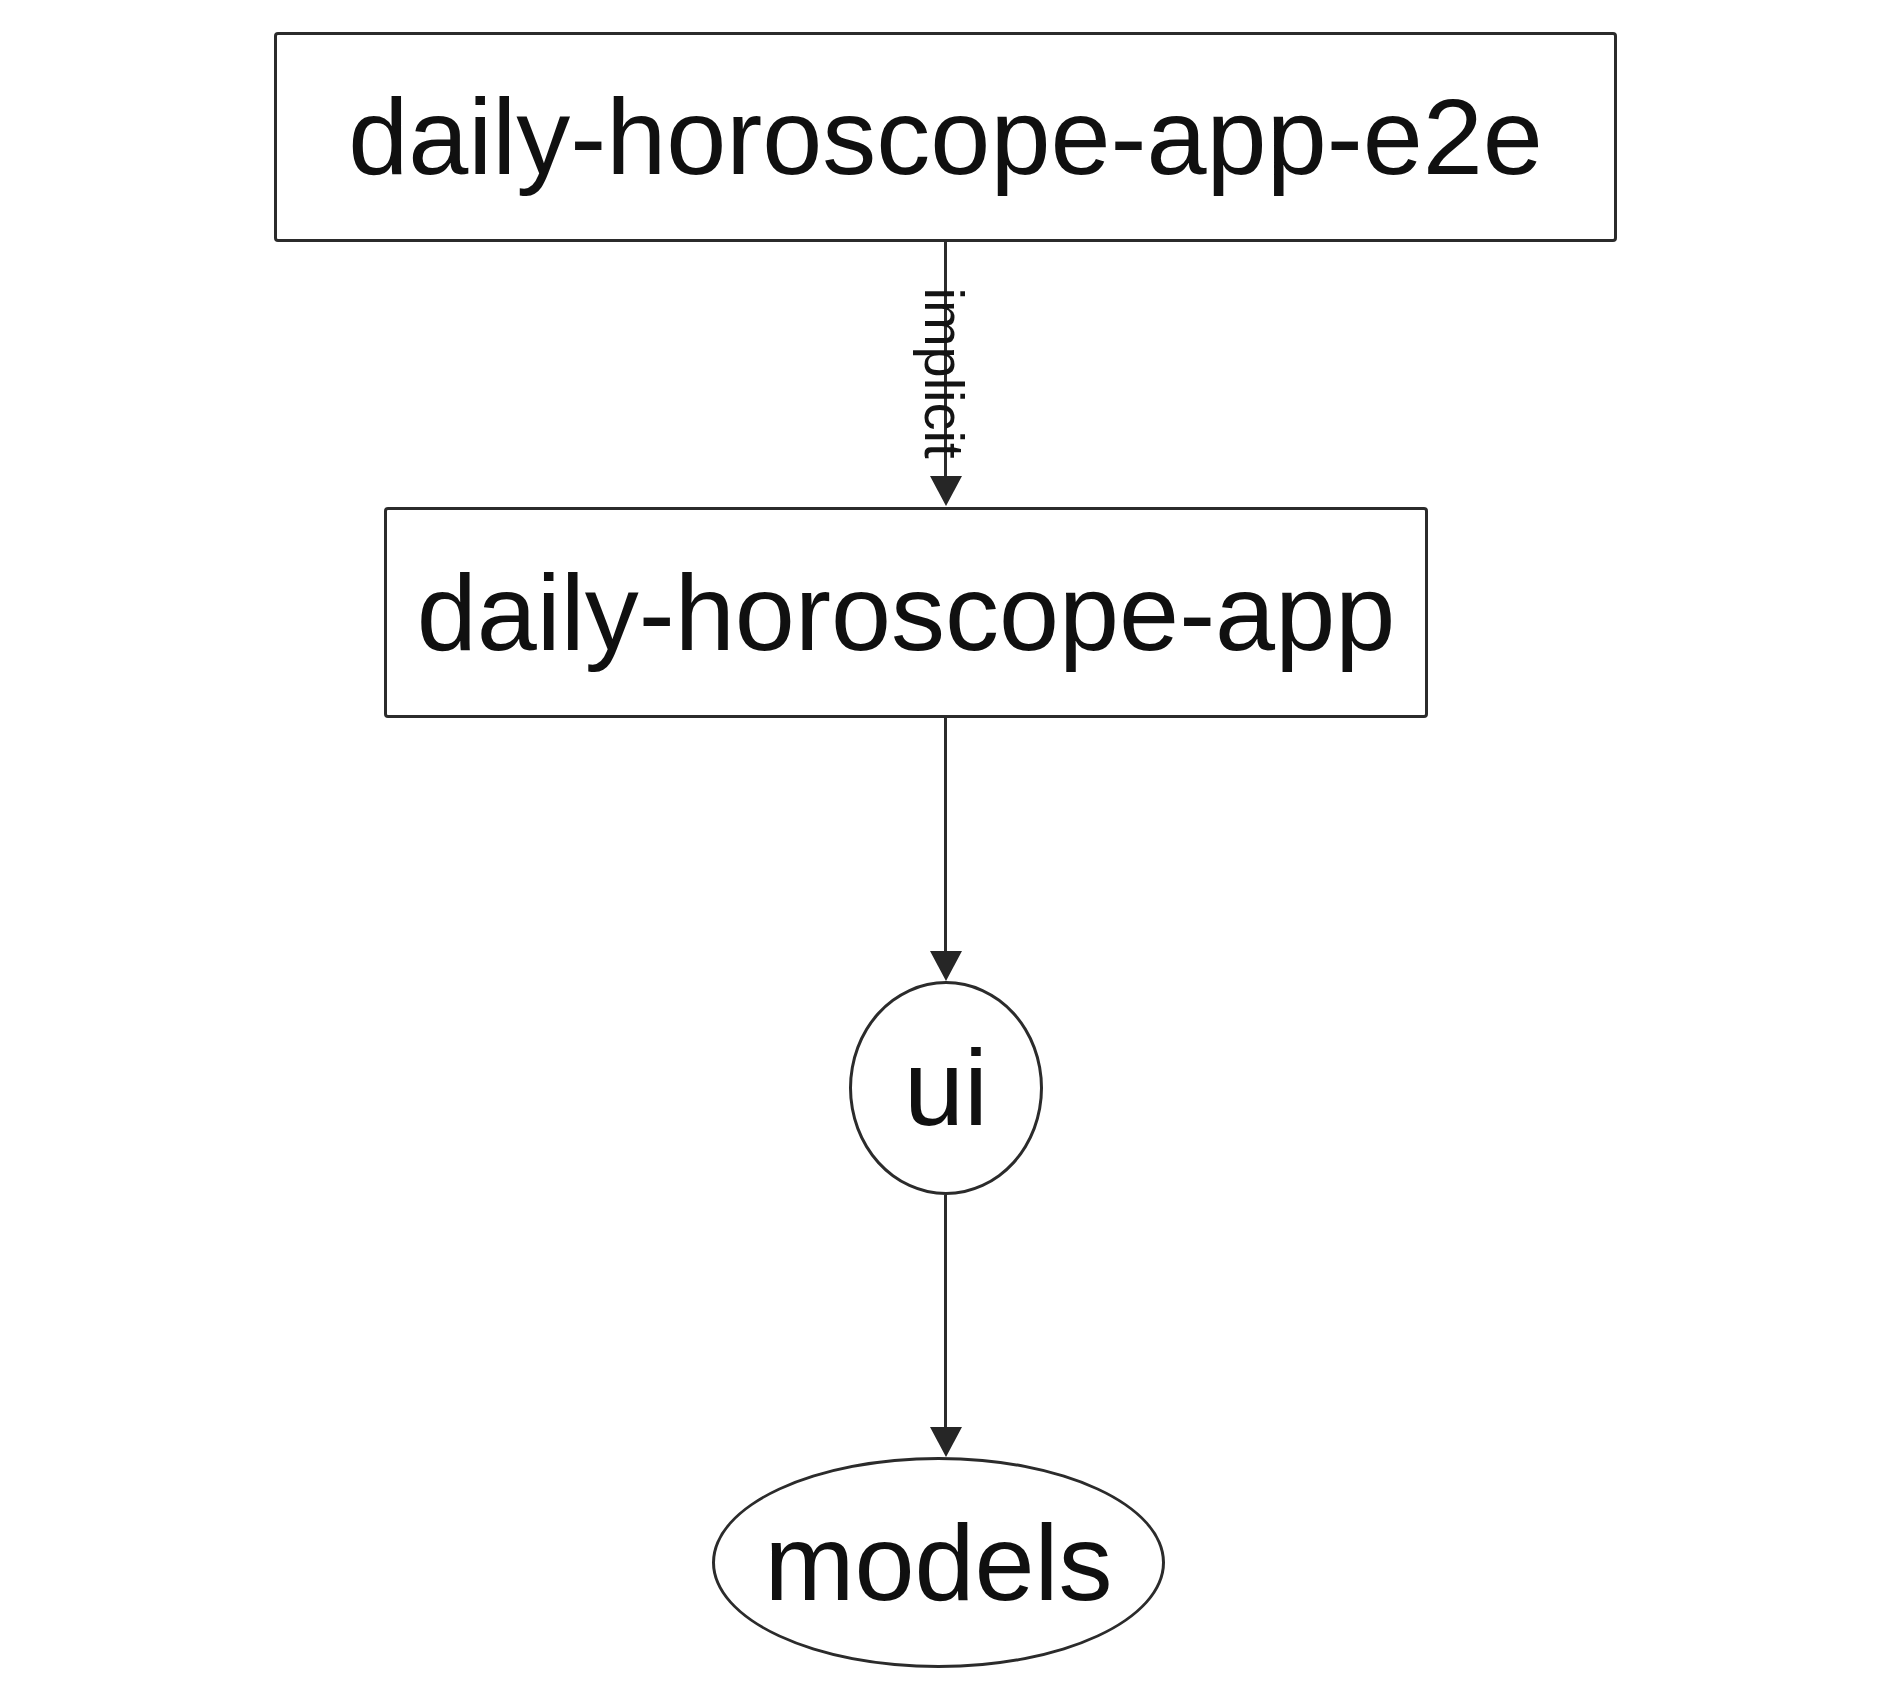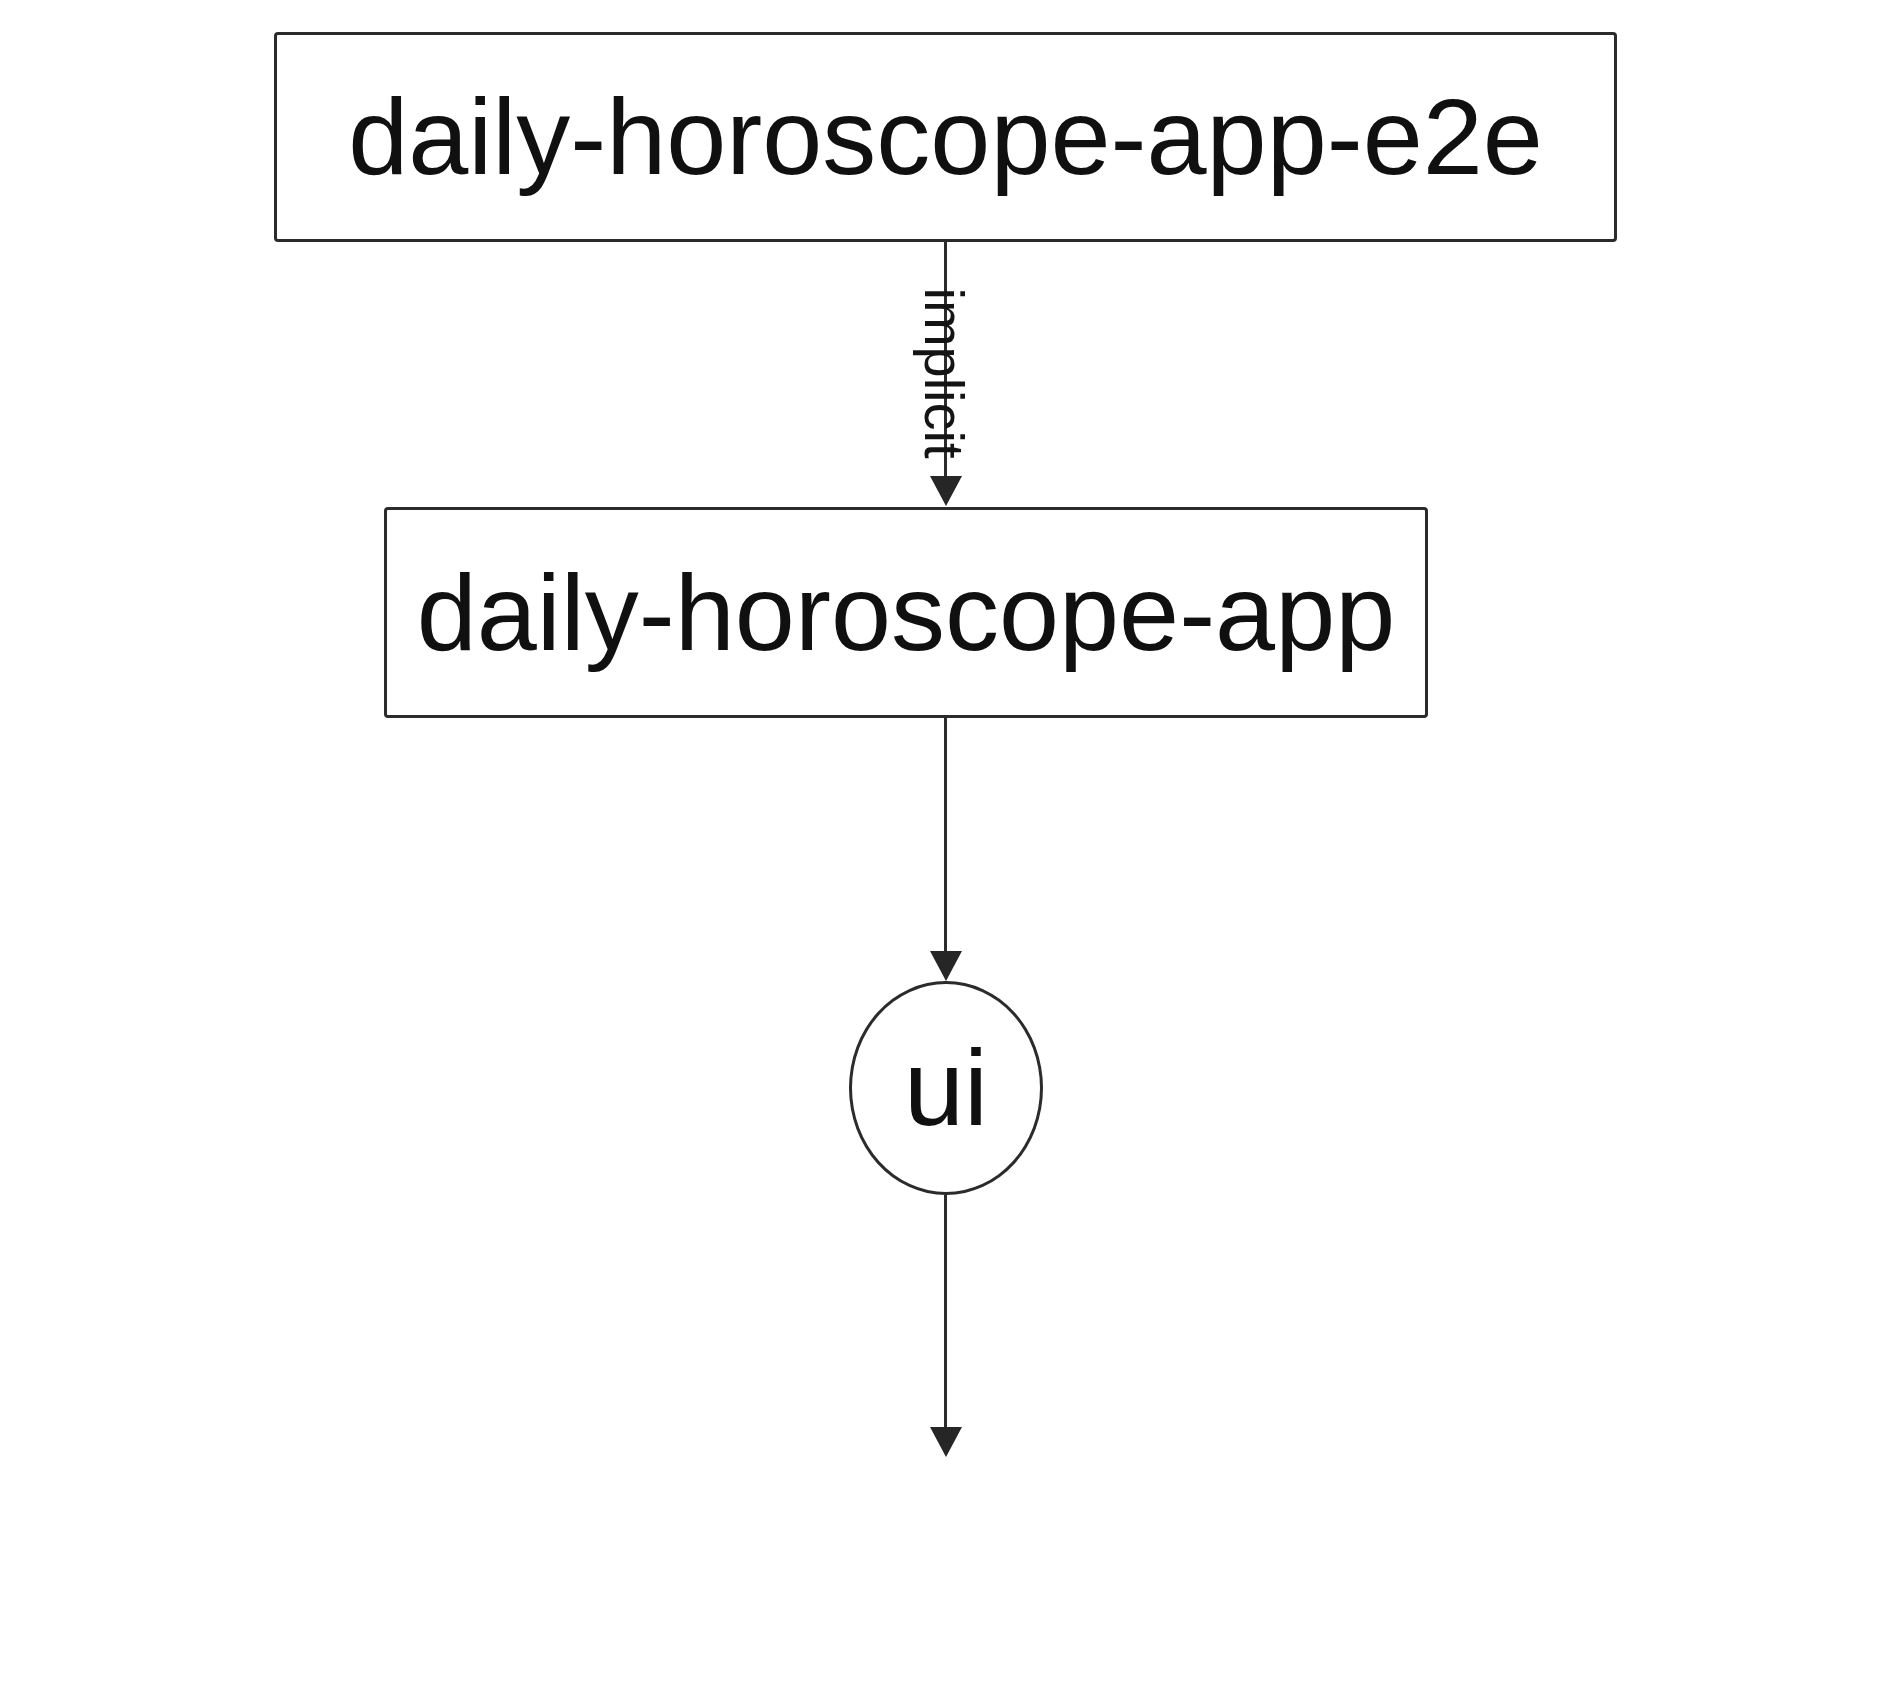--- a/index.html
+++ b/index.html
@@ -82,14 +82,17 @@
   </div>
 
   <div class="node rect-shape" style="left: 384px; top: 507px; width: 1044px; height: 211px;">
     <span class="node-label">daily-horoscope-app</span>
   </div>
 
   <div class="node circle-shape" style="left: 849px; top: 981px; width: 194px; height: 214px; text-align: center;">
     <span class="node-label">ui</span>
   </div>
 
+  <div class="node ellipse-shape" style="left: 712px; top: 1457px; width: 453px; height: 211px;">
+    <span class="node-label">models</span>
+  </div>
 
 </div>
 
 </body></html>

